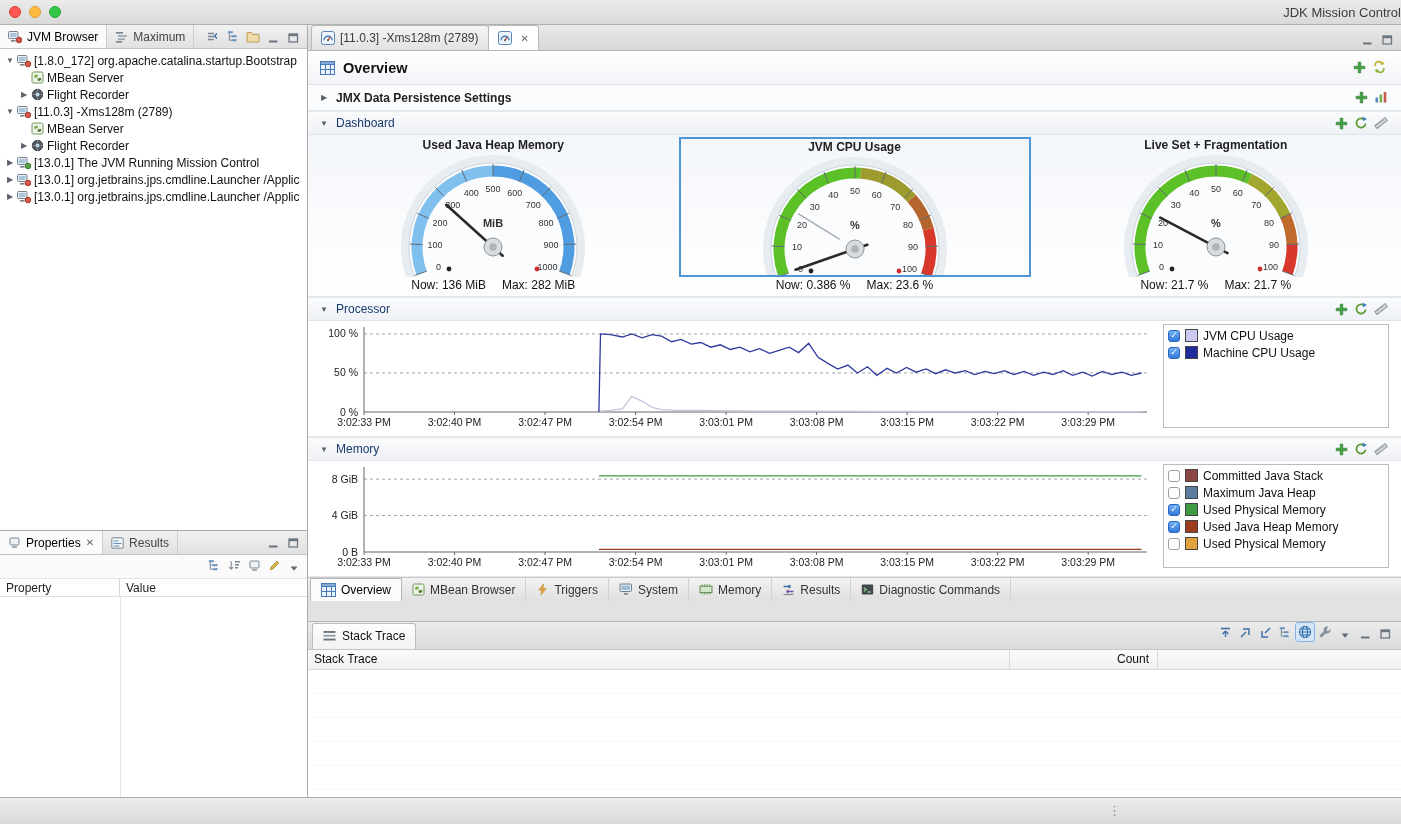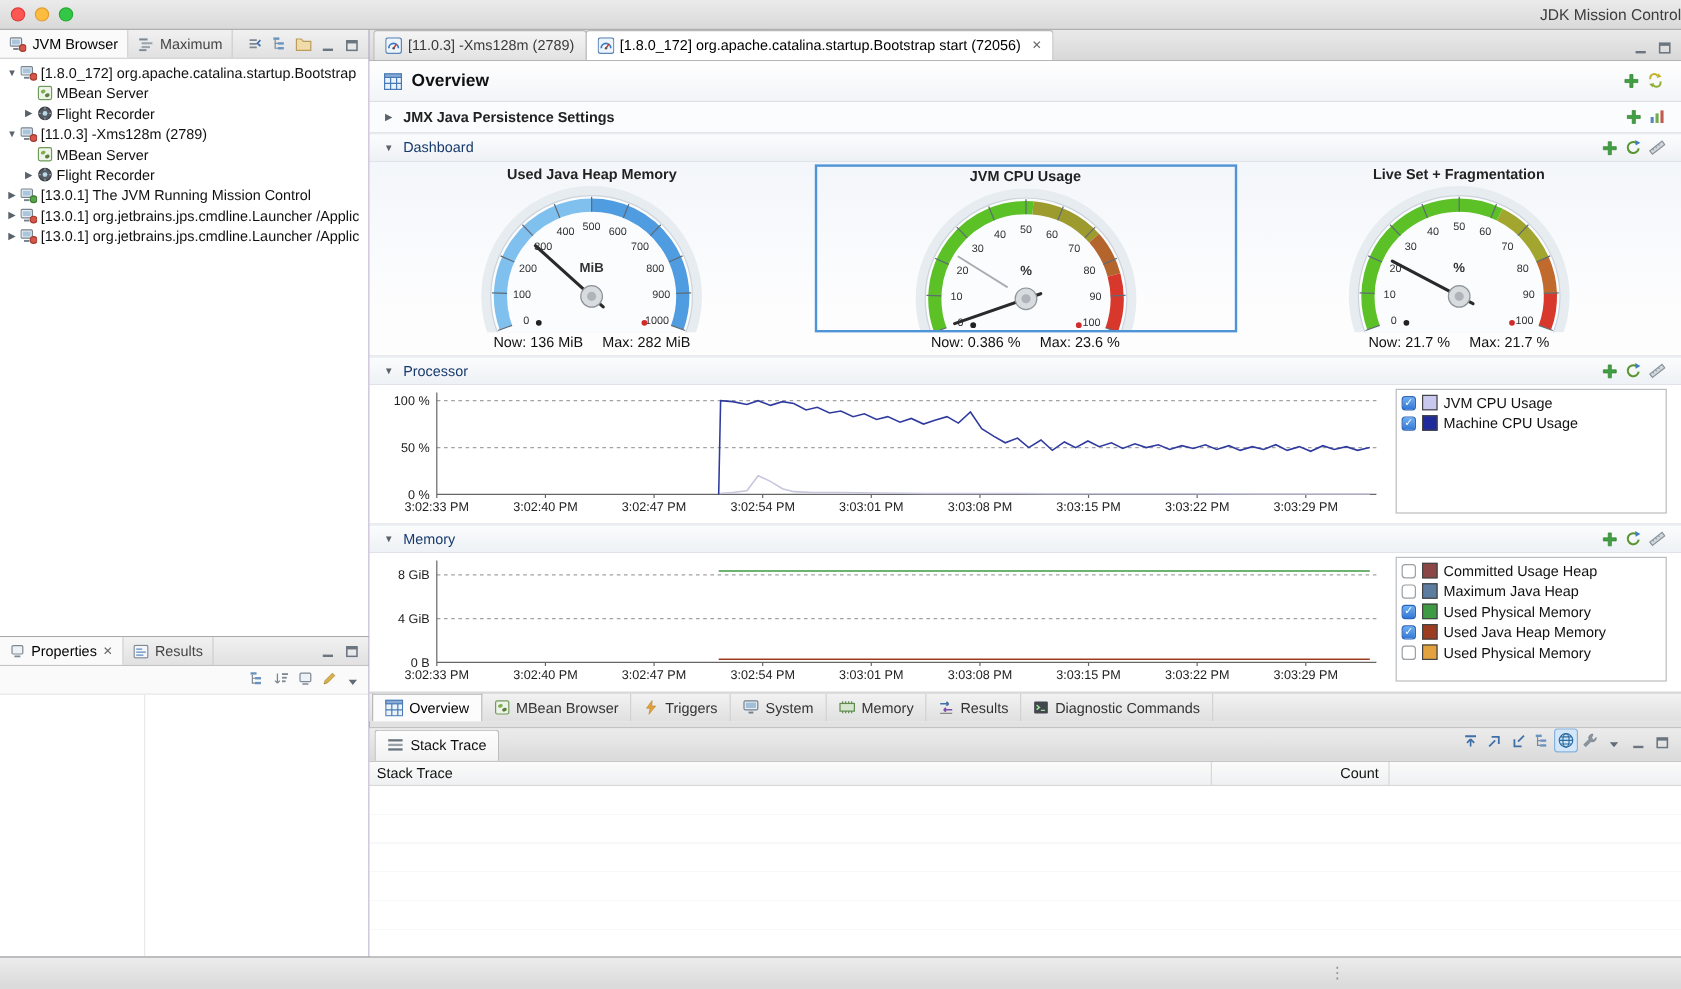--- a/index.html
+++ b/index.html
@@ -68,21 +68,21 @@
 .legend{width:226px;height:104px;border:1px solid #b9bcc0;background:#fff;padding:2px 4px;overflow:hidden}
 .legend-item{display:flex;align-items:center;gap:5px;height:17px;font-size:12px;color:#111;white-space:nowrap}
 .cb{width:12px;height:12px;border:1px solid #9aa0a6;border-radius:3px;background:#fff;display:inline-flex;align-items:center;justify-content:center;font-size:9px;color:#fff;line-height:1;flex:0 0 12px}
 .cb.checked{background:linear-gradient(#6cb0f5,#3478d6);border-color:#2a64bd}
 .swatch{width:13px;height:13px;border:1px solid #444;flex:0 0 13px}
 
 .btabs{flex:0 0 24px;display:flex;align-items:stretch;background:linear-gradient(#f2f2f2,#e0e0e0);border-top:1px solid #c9c9c9;padding-left:2px}
 .btab{display:flex;align-items:center;gap:5px;padding:0 10px;font-size:12px;color:#333;border-right:1px solid #d2d2d2;white-space:nowrap}
 .btab.active{background:#fcfcfd;border:1px solid #b8b8b8;border-bottom:none;color:#000}
 
-.stpanel{flex:1;display:flex;flex-direction:column;min-height:0;margin-top:5px;border-top:1px solid #b5b5b5;background:#fff}
+.stpanel{flex:1;display:flex;flex-direction:column;min-height:0;margin-top:20px;border-top:1px solid #b5b5b5;background:#fff}
 .sttabbar{flex:0 0 27px;display:flex;align-items:flex-end;background:linear-gradient(#ececec,#dadada);border-bottom:1px solid #c6c6c6;padding:0 6px 0 4px}
 .sttab{display:flex;align-items:center;gap:6px;height:26px;padding:0 10px;background:linear-gradient(#fdfdfd,#f2f2f2);border:1px solid #bdbdbd;border-bottom:none;border-radius:3px 3px 0 0;font-size:12px;color:#111}
 .sttools{margin-left:auto;display:flex;align-items:center;gap:1px;padding-bottom:3px}
 .stcolhead{flex:0 0 20px;display:flex;align-items:stretch;background:linear-gradient(#fbfbfb,#eef0f2);border-bottom:1px solid #d8d8d8;font-size:12px;color:#111}
 .stc1{width:702px;padding-left:6px;border-right:1px solid #d8d8d8;display:flex;align-items:center}
 .stc2{width:148px;padding-right:8px;border-right:1px solid #d8d8d8;display:flex;align-items:center;justify-content:flex-end}
 .stc3{flex:1}
 .stbody{flex:1;background:repeating-linear-gradient(#ffffff 0 23px,#f7f8fa 23px 24px)}
 
 .statusbar{flex:0 0 27px;background:linear-gradient(#ececec,#d9d9d9);border-top:1px solid #a9a9a9;position:relative}
@@ -347,20 +347,24 @@
                   </svg>
                 </span>
               </span><span class="tbtn">
                 <span class="icon">
                   <svg width="8" height="7" viewBox="0 0 8 7">
                     <polygon points="0.5,1.5 7.5,1.5 4,5.8" fill="#5f6b76"></polygon>
                   </svg>
                 </span>
               </span></span>
         </div>
+        <div class="props-header">
+          <div class="pcol1">Property</div>
+          <div class="pcol2">Value</div>
+        </div>
         <div class="props-body"></div>
       </div>
     </div>
 
     <div class="right-col">
       <div class="etabbar">
         <div id="etabs">
             <div class="etab">
               <span class="icon">
                 <svg width="14" height="14" viewBox="0 0 14 14">
@@ -374,21 +378,20 @@
             </div>
             <div class="etab active">
               <span class="icon">
                 <svg width="14" height="14" viewBox="0 0 14 14">
                   <rect x="0.5" y="0.5" width="13" height="13" rx="2" fill="#edf4fb" stroke="#5b87b8"></rect>
                   <path d="M3 9.2a4 4 0 0 1 8 0" fill="none" stroke="#3a78c2" stroke-width="1.4"></path>
                   <line x1="7" y1="9.2" x2="9.4" y2="5.8" stroke="#c0392b" stroke-width="1.2"></line>
                   <circle cx="7" cy="9.2" r="1" fill="#555"></circle>
                 </svg>
               </span>
-              <span>[1.8.0_172] org.apache.catalina.startup.Bootstrap start (72056)</span>
               <span class="close">✕</span>
             </div>
           </div>
         <div class="wicons">
           <span><span class="tbtn">
                 <span class="icon">
                   <svg width="11" height="10" viewBox="0 0 11 10">
                     <rect x="1" y="7.5" width="8.5" height="2" fill="#6b7580"></rect>
                   </svg>
                 </span>
@@ -430,21 +433,21 @@
                       <path d="M11.8 8v1a3.3 3.3 0 0 1-6.2 1.6" fill="none" stroke="#8fae3a" stroke-width="1.6"></path>
                       <polygon points="5.2,13 2.4,10 6.3,9.1" fill="#8fae3a"></polygon>
                     </svg>
                   </span>
                 </span></span>
           </span>
         </div>
 
         <div class="jmxrow">
           <span class="expander">▶</span>
-          <span class="jmxtitle">JMX Java Persistence Settings</span>
+          <span class="jmxtitle">JMX Data Persistence Settings</span>
           <span class="hicons">
             <span><span class="tbtn">
                   <span class="icon">
                     <svg width="13" height="13" viewBox="0 0 14 14">
                       <path d="M5.6 1.2h2.8v4.4h4.4v2.8H8.4v4.4H5.6V8.4H1.2V5.6h4.4z" fill="#41a041" stroke="#2d7b2d" stroke-width="0.6"></path>
                     </svg>
                   </span>
                 </span><span class="tbtn">
                   <span class="icon">
                     <svg width="14" height="14" viewBox="0 0 14 14">
@@ -752,21 +755,21 @@
                 <text x="685.6416184971098" y="102" text-anchor="middle" font-size="10.5" fill="#222" font-family="&quot;Liberation Sans&quot;,sans-serif">3:03:22 PM</text>
                 <line x1="776.1618497109827" y1="88" x2="776.1618497109827" y2="91" stroke="#666"></line>
                 <text x="776.1618497109827" y="102" text-anchor="middle" font-size="10.5" fill="#222" font-family="&quot;Liberation Sans&quot;,sans-serif">3:03:29 PM</text>
                 <polyline points="286.9,11.9 829.5,11.9" fill="none" stroke="#3f9a44" stroke-width="1.3"></polyline>
                 <polyline points="286.9,85.4 829.5,85.4" fill="none" stroke="#9c3d20" stroke-width="1.3"></polyline>
               </svg></div>
           <div class="legend" id="mem-legend">
               <div class="legend-item">
                 <span class="cb"></span>
                 <span class="swatch" style="background: rgb(140, 70, 70);"></span>
-                <span>Committed Usage Heap</span>
+                <span>Committed Java Stack</span>
               </div>
               <div class="legend-item">
                 <span class="cb"></span>
                 <span class="swatch" style="background: rgb(92, 124, 160);"></span>
                 <span>Maximum Java Heap</span>
               </div>
               <div class="legend-item">
                 <span class="cb checked">✓</span>
                 <span class="swatch" style="background: rgb(63, 154, 68);"></span>
                 <span>Used Physical Memory</span>

